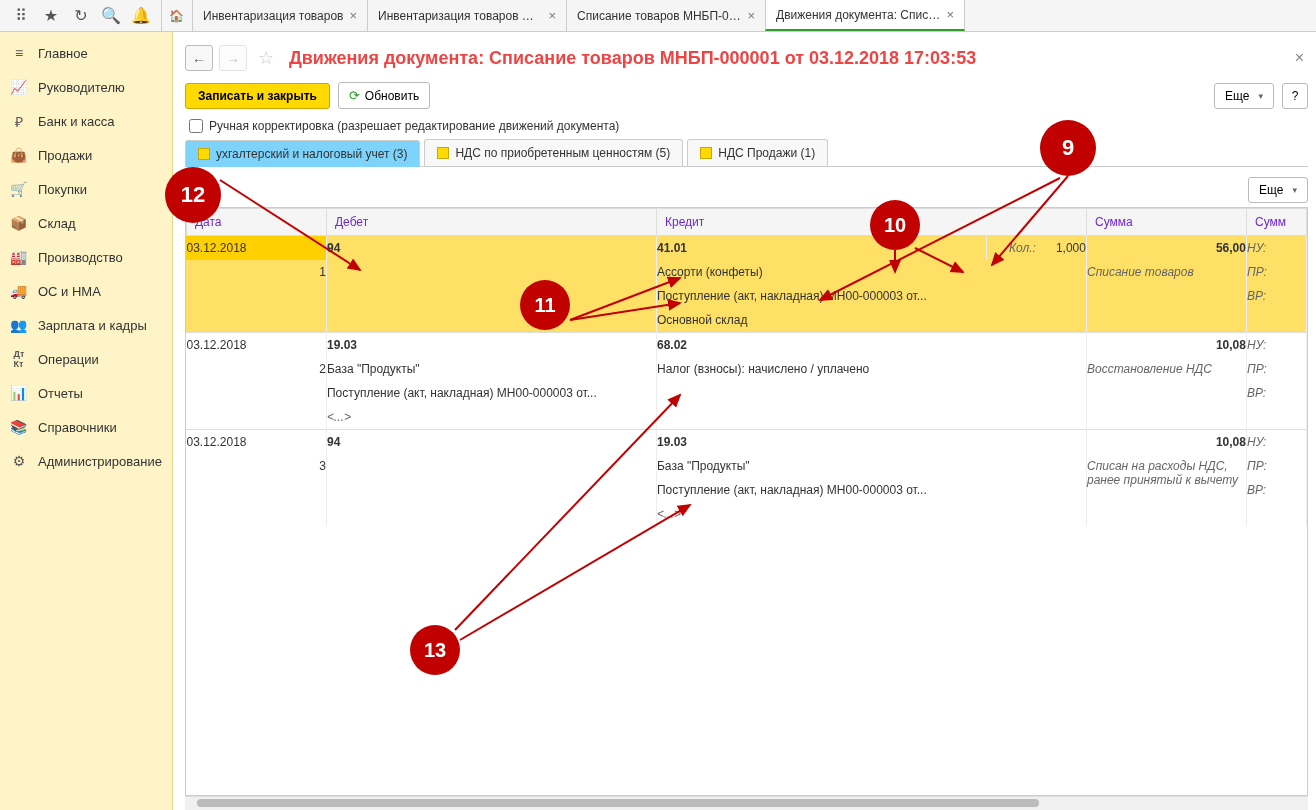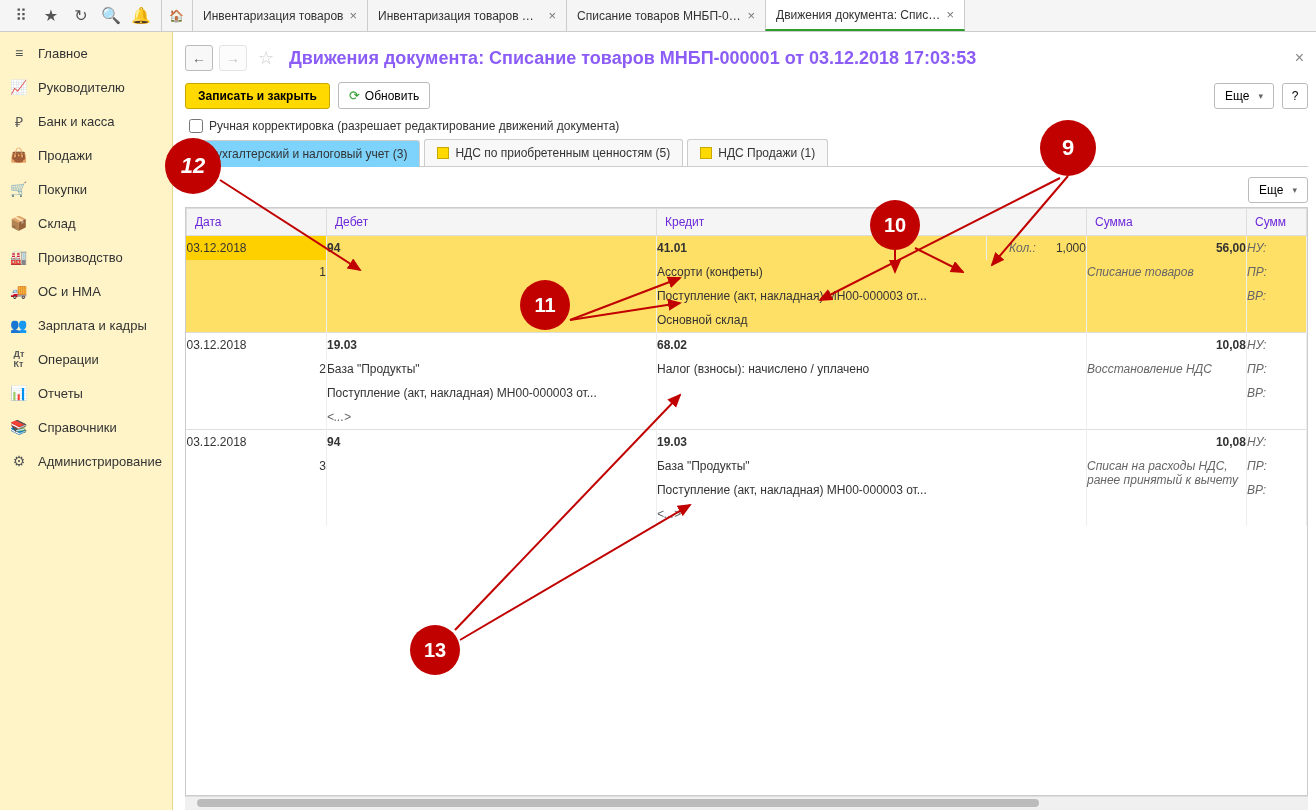--- a/index.html
+++ b/index.html
@@ -24,21 +24,21 @@
 .sidebar .item { display: flex; align-items: center; height: 34px; padding: 0 10px; cursor: pointer; font-size: 13px; color: #333; }
 .sidebar .item .sicon { width: 18px; margin-right: 10px; font-size: 14px; color: #555; display: flex; justify-content: center; }
 
 
 .main { flex: 1; padding: 6px 12px 0 12px; display: flex; flex-direction: column; position: relative; }
 
 
 .title-row { display: flex; align-items: center; height: 40px; gap: 6px; }
 .nav-btn { width: 28px; height: 26px; border: 1px solid #bbb; background: #f8f8f8; border-radius: 3px; display: flex; align-items: center; justify-content: center; cursor: pointer; font-size: 14px; color: #666; }
 .star-btn { width: 26px; height: 26px; display: flex; align-items: center; justify-content: center; font-size: 18px; color: #ccc; cursor: pointer; }
-.page-title { font-size: 18px; font-weight: bold; color: #8b5cf6; margin-left: 4px; }
+.page-title { font-size: 18px; font-weight: bold; color: #ef4444; margin-left: 4px; }
 .close-x { margin-left: auto; font-size: 16px; color: #888; cursor: pointer; padding: 0 4px; }
 
 
 .cmd-bar { display: flex; align-items: center; gap: 8px; margin: 4px 0 10px 0; }
 .btn-yellow { background: #ffd900; border: 1px solid #c9a800; padding: 5px 12px; font-size: 12px; font-weight: bold; border-radius: 3px; cursor: pointer; }
 .btn-white { background: #fff; border: 1px solid #bbb; padding: 5px 10px; font-size: 12px; border-radius: 3px; cursor: pointer; display: flex; align-items: center; gap: 5px; }
 .btn-white .ricon { color: #2a9d2a; font-size: 13px; }
 .btn-dd::after { content: "▾"; margin-left: 4px; font-size: 9px; color: #666; }
 .btn-help { width: 26px; justify-content: center; }
 .cmd-spacer { flex: 1; }
@@ -330,21 +330,21 @@
     </div>
     <div class="hscroll">
         <div class="thumb"></div>
       </div>
   </div>
 </div>
 
 <div class="ann" style="left:1040px;top:120px;">9</div>
 <div class="ann small" style="left:870px;top:200px;">10</div>
 <div class="ann small" style="left:520px;top:280px;">11</div>
-<div class="ann" style="left:165px;top:138px;font-style:italic;">12</div>
+<div class="ann" style="left:165px;top:167px;">12</div>
 <div class="ann small" style="left:410px;top:625px;">13</div>
 
 <svg class="arrows-svg">
   <defs>
     <marker id="ah" markerWidth="8" markerHeight="8" refX="6" refY="3" orient="auto">
       <path d="M0,0 L7,3 L0,6 Z" fill="#c10000"></path>
     </marker>
   </defs>
   <line x1="220" y1="180" x2="360" y2="270" stroke="#c10000" stroke-width="2" marker-end="url(#ah)"></line>
   <line x1="570" y1="320" x2="680" y2="278" stroke="#c10000" stroke-width="2" marker-end="url(#ah)"></line>

